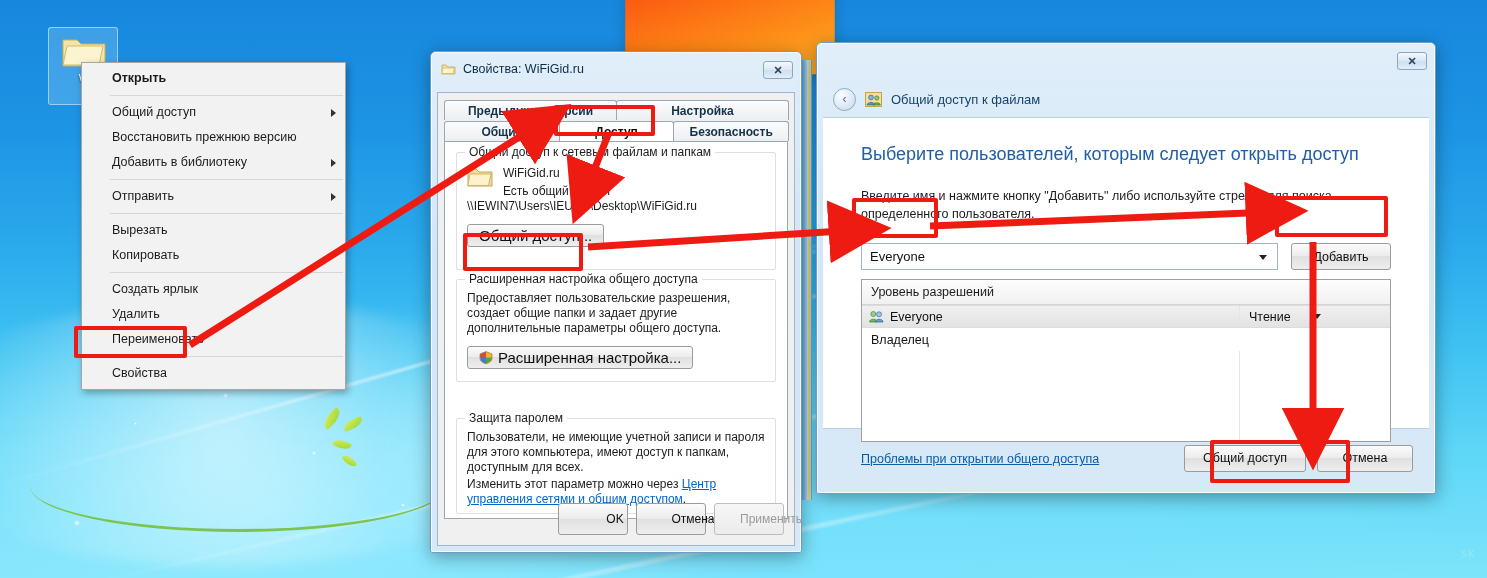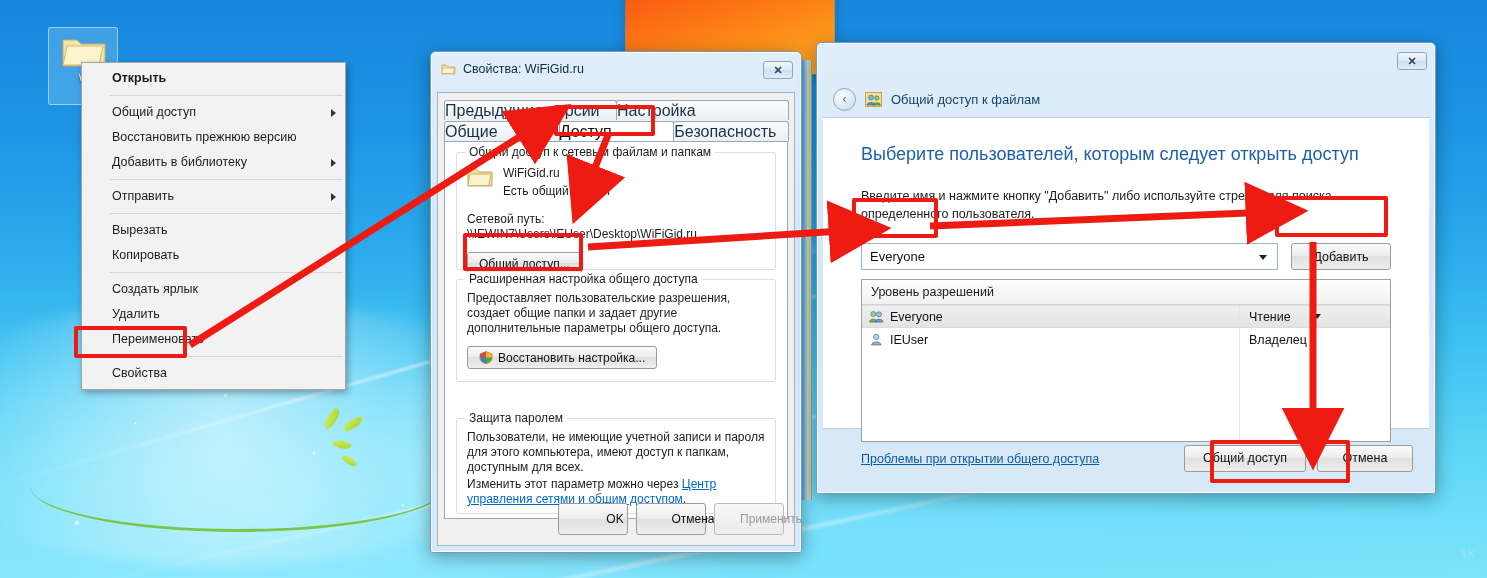--- a/index.html
+++ b/index.html
@@ -142,28 +142,29 @@
     background:#f0f0f0;
     border:1px solid #9eb6cc;
   }
 
   
   #props { left:430px; top:51px; width:372px; height:502px; }
   #props .win-body { top:40px; }
   .tabstrip { padding: 7px 6px 0 6px; background:#f0f0f0; }
   .tabrow { display:flex; height:20px; }
   .tab {
-    flex:1; font-size:16px; color:#16324b;
-    display:flex; align-items:center; 
+    flex:1; font-size:12px; color:#16324b;
+    display:flex; align-items:center; justify-content:center;
     background: linear-gradient(180deg,#fbfcfd 0%,#eceff2 100%);
     border:1px solid #9aa8b4;
     border-bottom:none;
     border-radius:3px 3px 0 0;
     margin-right:-1px;
     white-space:nowrap;
+    font-weight:bold;
   }
   .tab.active { background:#fff; color:#111; }
   .tabpanel {
     background:#fff;
     border:1px solid #9aa8b4;
     margin: 0 6px;
     padding:10px 11px 12px;
     height:378px;
   }
   .group {
@@ -173,21 +174,21 @@
   }
   .group > .g-title {
     position:absolute; top:-8px; left:8px;
     background:#fff; padding:0 4px;
     font-size:12px; color:#1c1c1c;
   }
   .p { font-size:12px; color:#1c1c1c; line-height:15px; margin:0; }
   .small-btn {
     display:inline-flex; align-items:center; gap:5px;
     height:23px; padding: 0 11px;
-    font-size:12px; color:#111;
+    font-size:15px; color:#111;
     border:1px solid #9b9b9b; border-radius:3px;
     background: linear-gradient(180deg,#fbfbfb 0%,#ececec 48%,#e0e0e0 50%,#eeeeee 100%);
     justify-content: flex-end;
   }
   .lnk { color:#0066cc; text-decoration:underline; }
   .btnrow {
     position:absolute; right:10px; bottom:10px;
     display:flex; gap:8px;
   }
   .btn {
@@ -405,38 +406,37 @@
           <div style="display:flex;gap:10px;align-items:flex-start;margin-top:2px;">
             <svg width="26" height="23" viewBox="0 0 26 23">
               <path d="M1 3 L9 3 L12 6 L25 6 L25 20 L1 20 Z" fill="#f2dd99" stroke="#c3a75c" stroke-width="1"></path>
               <path d="M3 8 L24 8 L21.5 19.5 L.8 19.5 Z" fill="#fcf2cc" stroke="#d0b566" stroke-width="1"></path>
             </svg>
             <div>
               <div class="p">WiFiGid.ru</div>
               <div class="p" style="margin-top:3px;">Есть общий доступ</div>
             </div>
           </div>
-          <div class="p" style="margin-top:13px;">Сетевой путь:</div>
           <div class="p">\\IEWIN7\Users\IEUser\Desktop\WiFiGid.ru</div>
           <div class="small-btn" style="margin-top:10px;">
             <span>Общий доступ...</span>
           </div>
         </div>
 
         <div class="group" style="height:103px;">
           <div class="g-title">Расширенная настройка общего доступа</div>
           <div class="p">Предоставляет пользовательские разрешения, создает общие папки и задает другие дополнительные параметры общего доступа.</div>
           <div class="small-btn" style="margin-top:10px;">
             <svg width="14" height="13" viewBox="0 0 14 13">
               <path d="M7 .6 L13 3 L13 7 C13 10 10 12.2 7 12.6 C4 12.2 1 10 1 7 L1 3 Z" fill="#f4b23c" stroke="#b87d16" stroke-width=".8"></path>
               <path d="M7 .8 L7 12.4 C4.2 12 1.3 9.9 1.3 7 L1.3 3.2 Z" fill="#3b7fd4"></path>
               <path d="M1.3 3.2 L7 .8 L7 6.6 L1.3 6.6 Z" fill="#d84a3a"></path>
               <path d="M7 6.6 L13 6.6 C13 9.6 10 11.9 7 12.4 Z" fill="#4fa83c"></path>
             </svg>
-            <span>Восстановить настройка...</span>
+            <span>Расширенная настройка...</span>
           </div>
         </div>
 
         <div class="group" style="height:96px;margin-top:36px;">
           <div class="g-title">Защита паролем</div>
           <div class="p">Пользователи, не имеющие учетной записи и пароля для этого компьютера, имеют доступ к папкам, доступным для всех.</div>
           <div class="p" style="margin-top:2px;">
             <span>Изменить этот параметр можно через </span><span class="lnk">Центр управления сетями и общим доступом</span><span>.</span>
           </div>
         </div>
@@ -509,27 +509,20 @@
             </svg>
             <span>Everyone</span>
           </div>
           <div class="c2">
             <span>Чтение</span>
             <span style="width:0;height:0;border-top:5px solid #222;border-left:4.5px solid transparent;border-right:4.5px solid transparent;"></span>
           </div>
         </div>
 
         <div class="ul-row">
-          <div class="c1">
-            <svg width="15" height="13" viewBox="0 0 15 13">
-              <circle cx="7.3" cy="4" r="2.7" fill="#b9d4ea" stroke="#4a7399" stroke-width=".7"></circle>
-              <path d="M2.6 12 C2.6 7.9 12 7.9 12 12 Z" fill="#8fb4d6" stroke="#3d6890" stroke-width=".7"></path>
-            </svg>
-            <span>IEUser</span>
-          </div>
           <div class="c2">
             <span>Владелец</span>
           </div>
         </div>
 
         <div class="ul-fill">
           <div class="left"></div>
           <div class="right"></div>
         </div>
       </div>

